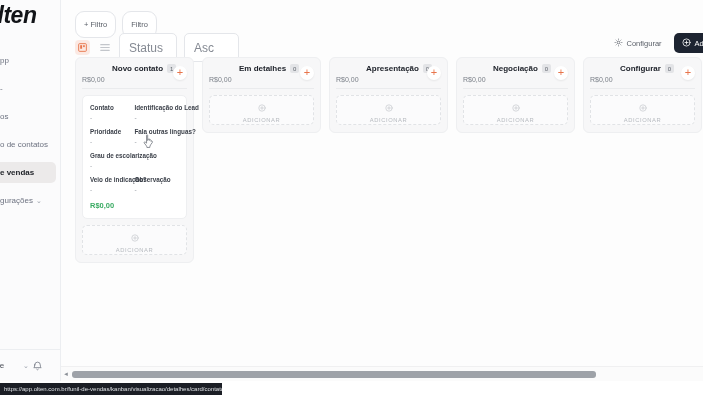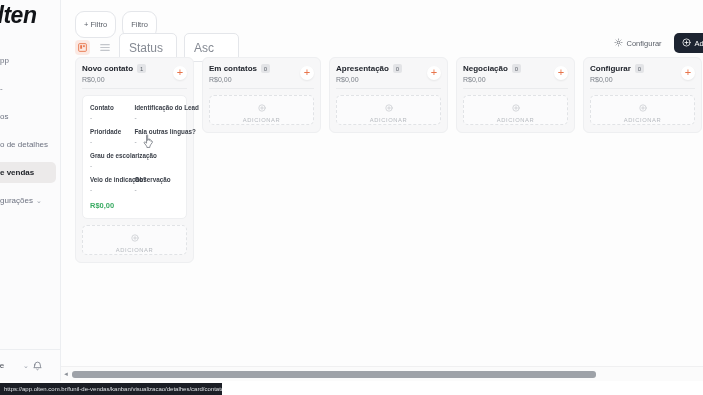--- a/index.html
+++ b/index.html
@@ -124,21 +124,21 @@
   }
   .column {
     width: 119px; flex: 0 0 119px;
     background: #f7f7f8;
     border: 1px solid #eeeff1;
     border-radius: 6px;
     padding: 6px 6px 7px 6px;
     align-self: flex-start;
   }
   .col-head { position: relative; padding-bottom: 5px; }
-  .col-title-row { display: flex; align-items: flex-end; gap: 4px; }
+  .col-title-row { display: flex; align-items: flex-end; gap: 4px; margin-left: 30px; }
   .col-title { font-size: 8px; font-weight: bold; color: #20242c; white-space: nowrap; }
   .col-count {
     min-width: 9px; height: 9px; padding: 0 2px;
     background: #e3e4e7; border-radius: 2px;
     font-size: 6px; color: #5e636c;
     display: flex; align-items: center; justify-content: center;
   }
   .col-total { font-size: 7px; color: #7b8089; margin-top: 3px; }
   .col-plus {
     position: absolute; right: 0px; top: 2px;
@@ -217,21 +217,21 @@
 <body>
 
 <div id="app">
 
   <div id="sidebar">
     <div id="brand">olten</div>
     <div id="nav">
         <div class="nav-item"><span>pp</span></div>
         <div class="nav-item"><span>-</span></div>
         <div class="nav-item"><span>os</span></div>
-        <div class="nav-item"><span>o de detalhes</span></div>
+        <div class="nav-item"><span>o de contatos</span></div>
         <div class="nav-item active"><span>e vendas</span></div>
         <div class="nav-item"><span>gurações</span><span class="nav-chevron">⌄</span></div>
       </div>
 
     <div id="user-area">
       <span id="user-name">nrique</span>
       <span id="user-chevron">⌄</span>
       <span id="bell">
         <svg width="9" height="10" viewBox="0 0 16 18" fill="none" stroke="#6d7280" stroke-width="1.4" stroke-linecap="round" stroke-linejoin="round">
           <path d="M3 7a5 5 0 0 1 10 0c0 4 1.5 5 1.5 5h-13S3 11 3 7z"></path>
@@ -334,21 +334,21 @@
             <span><svg width="8" height="8" viewBox="0 0 16 16" fill="none" stroke="#c5c8cd" stroke-width="1.4" stroke-linecap="round">
                 <circle cx="8" cy="8" r="6.4"></circle>
                 <path d="M8 5.2v5.6M5.2 8h5.6"></path>
               </svg></span>
             <span class="add-drop-text">ADICIONAR</span>
           </div>
         </div>
         <div class="column">
           <div class="col-head">
             <div class="col-title-row">
-              <span class="col-title">Em contatos</span>
+              <span class="col-title">Em detalhes</span>
               <span class="col-count">0</span>
             </div>
             <div class="col-total">R$0,00</div>
             <div class="col-plus">+</div>
           </div>
           <div class="col-sep"></div>
           <div class="add-drop">
             <span><svg width="8" height="8" viewBox="0 0 16 16" fill="none" stroke="#c5c8cd" stroke-width="1.4" stroke-linecap="round">
                 <circle cx="8" cy="8" r="6.4"></circle>
                 <path d="M8 5.2v5.6M5.2 8h5.6"></path>

